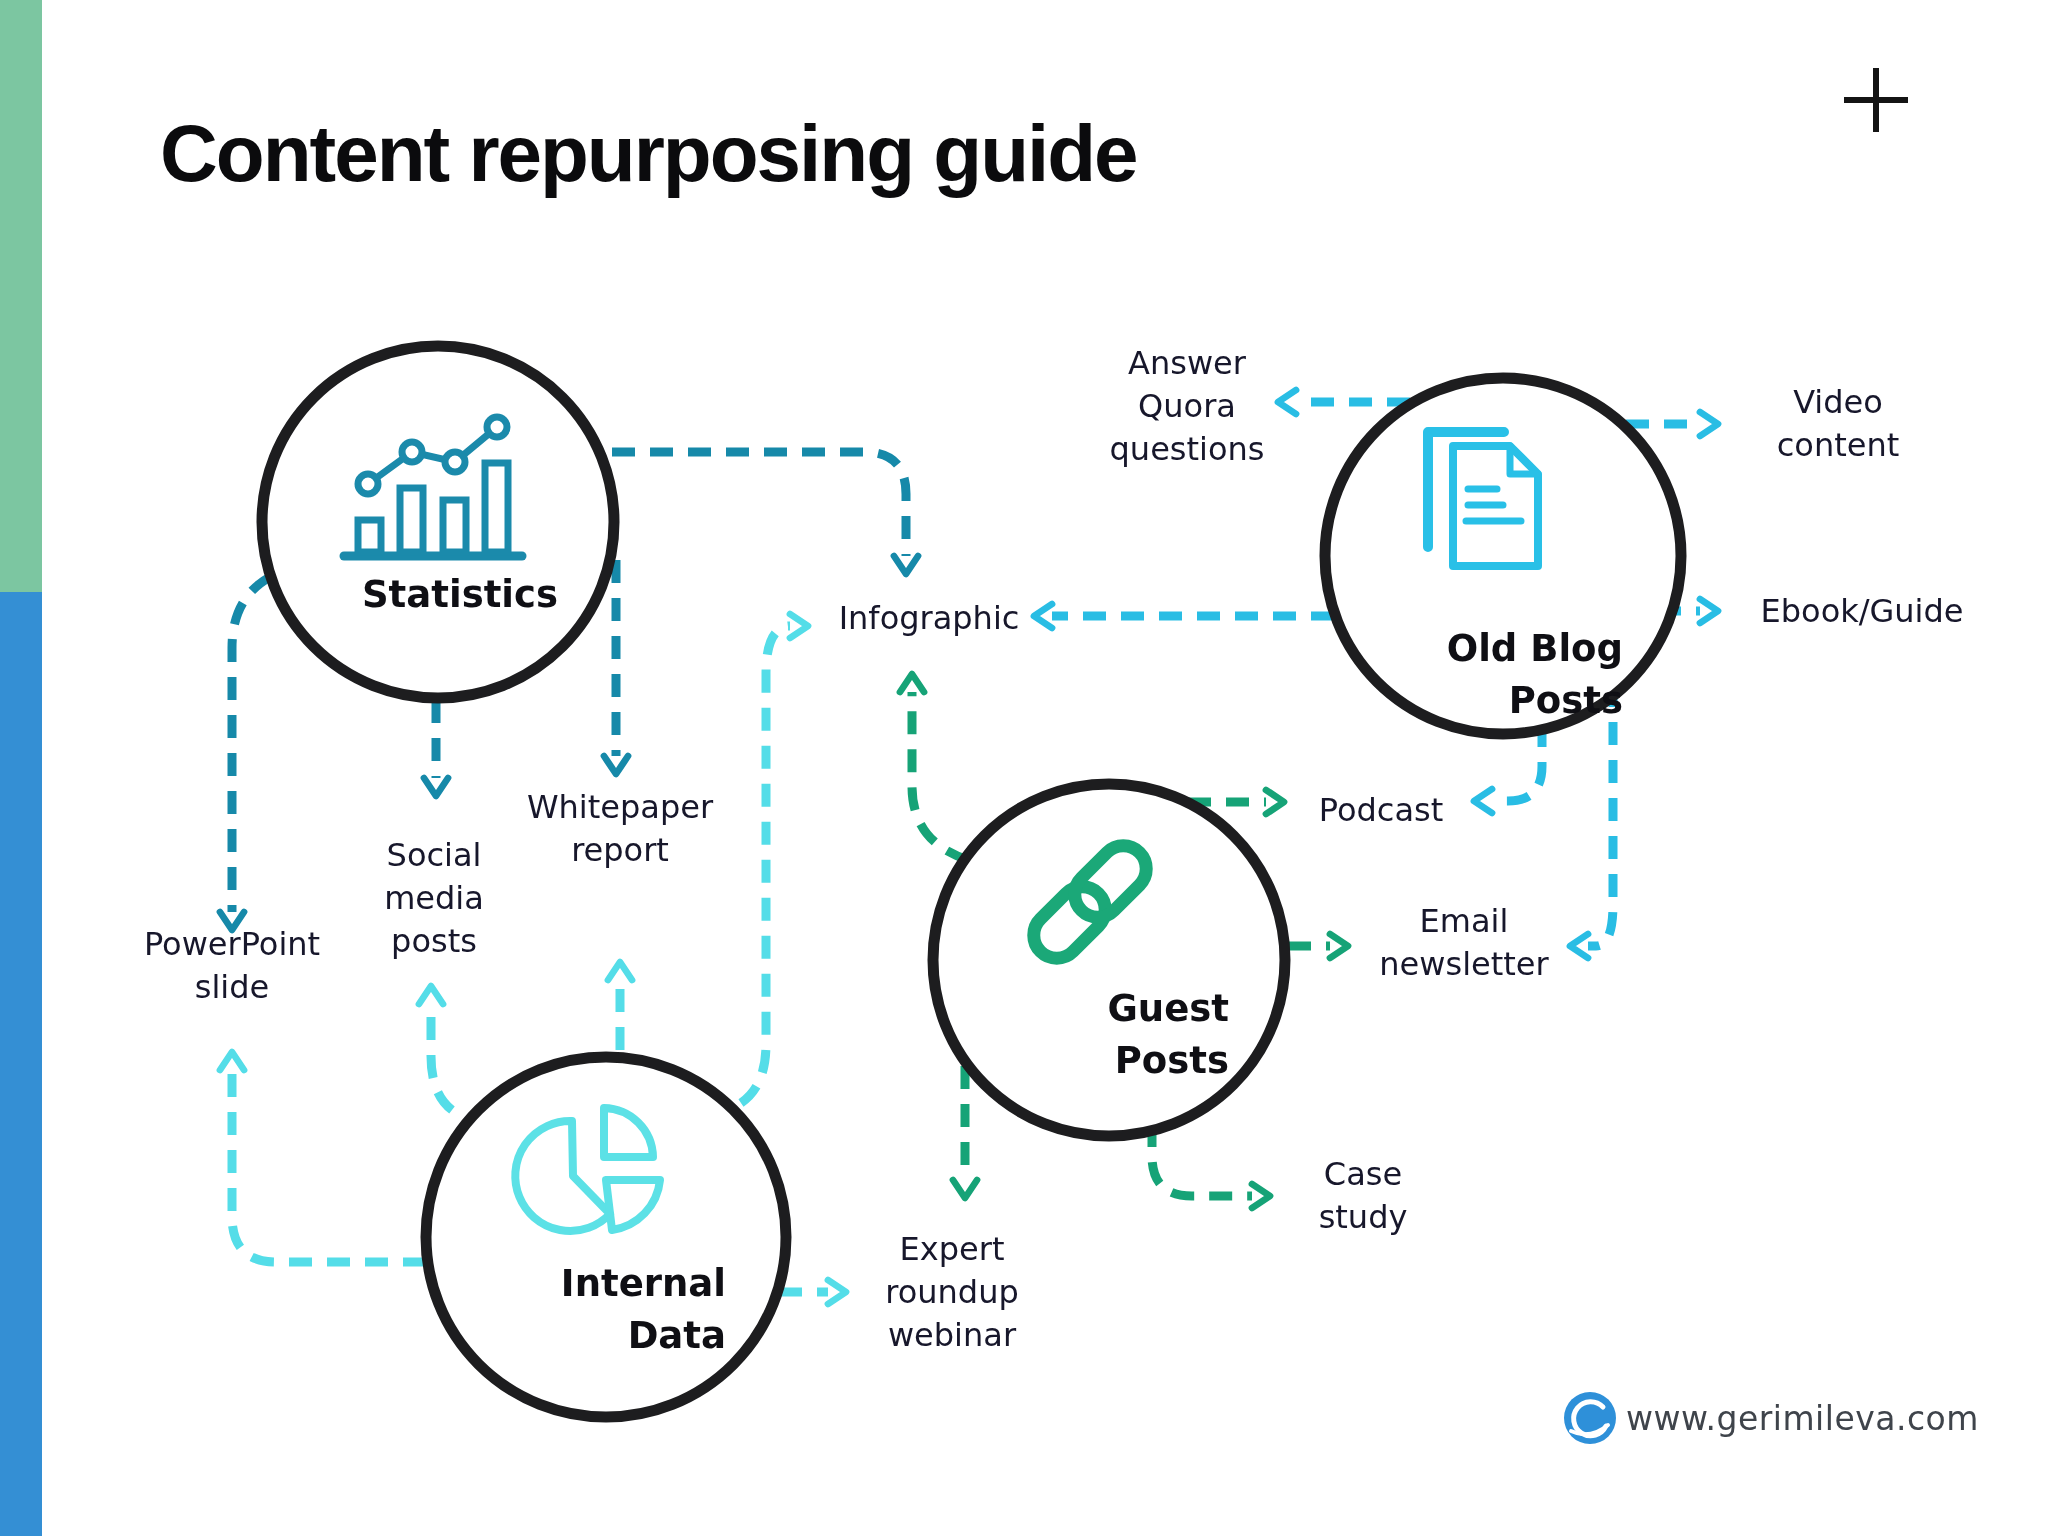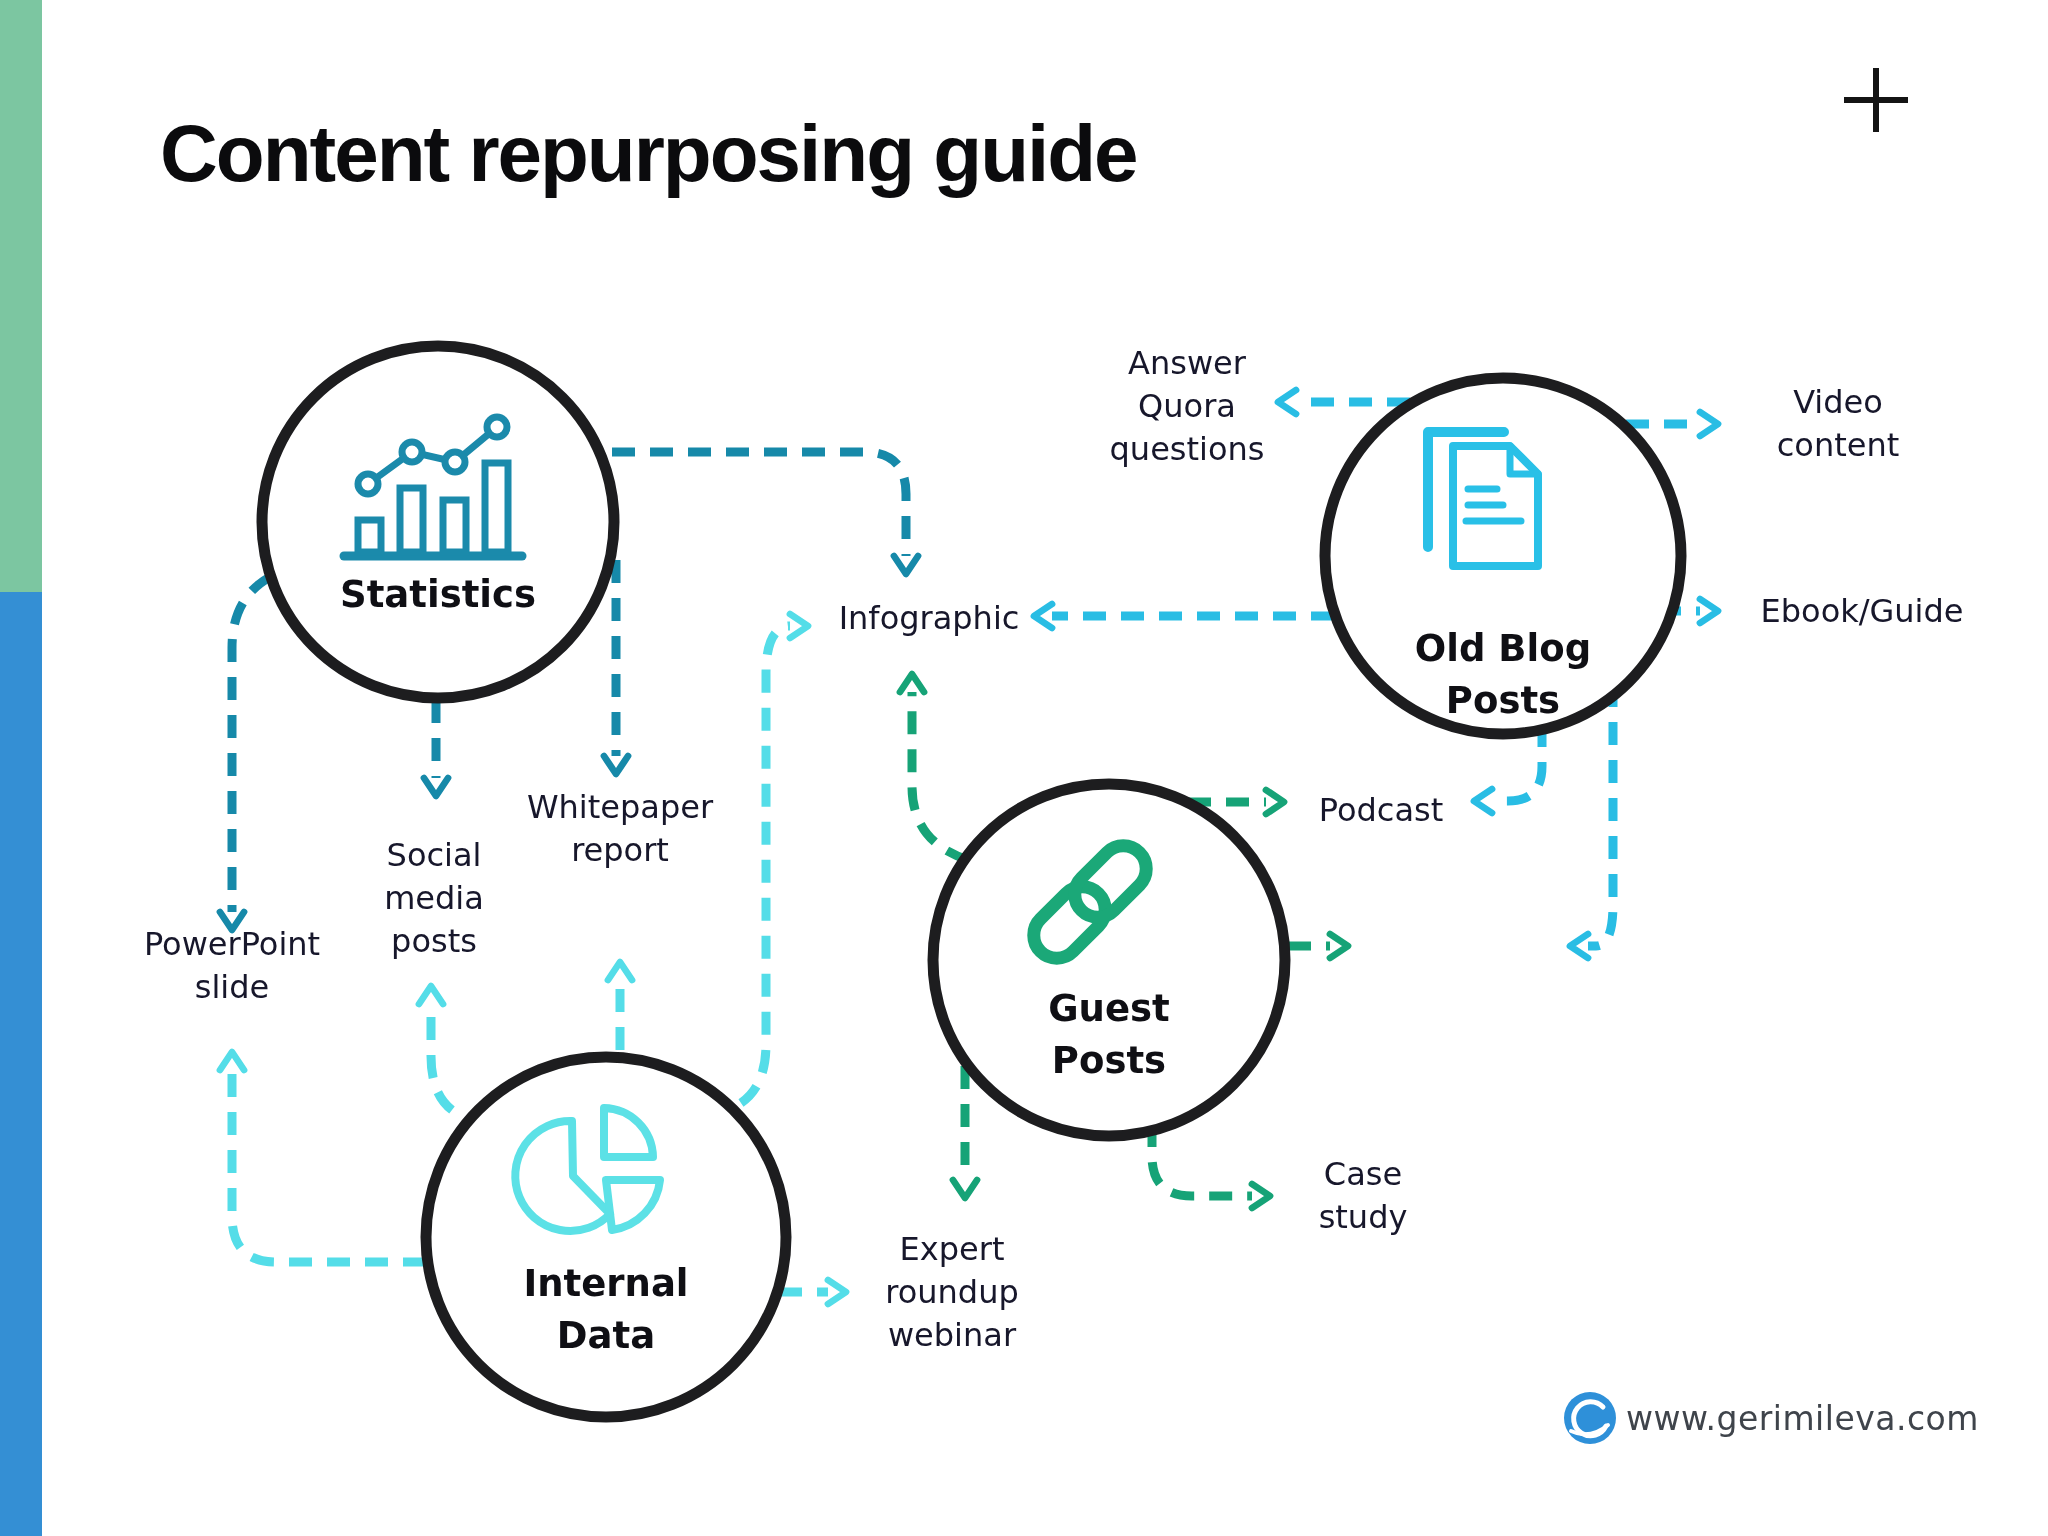--- a/index.html
+++ b/index.html
@@ -5,21 +5,21 @@
   html,body{margin:0;padding:0;background:#ffffff;}
   #canvas{position:relative;width:1984px;height:1536px;background:#ffffff;overflow:hidden;
           font-family:"DejaVu Sans",sans-serif;}
   .bar{position:absolute;left:0;width:42px;}
   #bar-top{top:0;height:592px;background:#7cc6a1;}
   #bar-bottom{top:592px;height:944px;background:#348fd4;}
   #title{position:absolute;left:160px;top:108px;font-family:"Liberation Sans",sans-serif;
          font-weight:700;font-size:80px;letter-spacing:-2px;color:#0b0b0d;}
   .out-label{position:absolute;text-align:center;white-space:pre-line;
              font-size:32px;line-height:43px;color:#17172b;}
-  .node-label{position:absolute;text-align:center;white-space:pre-line;
+  .node-label{position:absolute;text-align:right;white-space:pre-line;
               font-weight:700;font-size:37px;line-height:52px;color:#0f0f14;}
   #diagram-svg{position:absolute;left:0;top:0;}
   .edge{fill:none;stroke-width:9;stroke-dasharray:23 15;}
   .circle-node{fill:#ffffff;stroke:#1d1d1f;stroke-width:11;}
   #footer-text{position:absolute;left:1626px;top:1399px;font-size:33px;color:#3f444b;letter-spacing:0.5px;}
 </style>
 </head>
 <body>
 
 <div id="canvas">
@@ -115,20 +115,22 @@
   </svg>
 
   <div class="out-label" style="left:1057px;top:342px;width:260px;">Answer
 Quora
 questions</div>
   <div class="out-label" style="left:1708px;top:381px;width:260px;">Video
 content</div>
   <div class="out-label" style="left:1732px;top:590px;width:260px;">Ebook/Guide</div>
   <div class="out-label" style="left:799px;top:597px;width:260px;">Infographic</div>
   <div class="out-label" style="left:1271px;top:789px;width:220px;">Podcast</div>
+  <div class="out-label" style="left:1334px;top:900px;width:260px;">Email
+newsletter</div>
   <div class="out-label" style="left:1253px;top:1153px;width:220px;">Case
 study</div>
   <div class="out-label" style="left:822px;top:1228px;width:260px;">Expert
 roundup
 webinar</div>
   <div class="out-label" style="left:490px;top:786px;width:260px;">Whitepaper
 report</div>
   <div class="out-label" style="left:102px;top:923px;width:260px;">PowerPoint
 slide</div>
   <div class="out-label" style="left:304px;top:834px;width:260px;">Social

